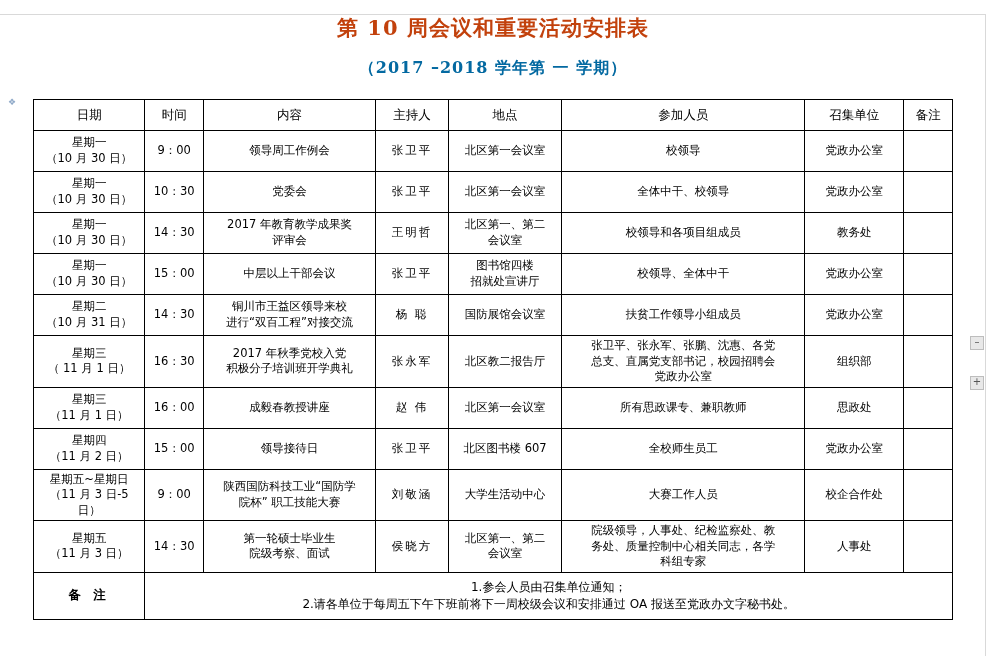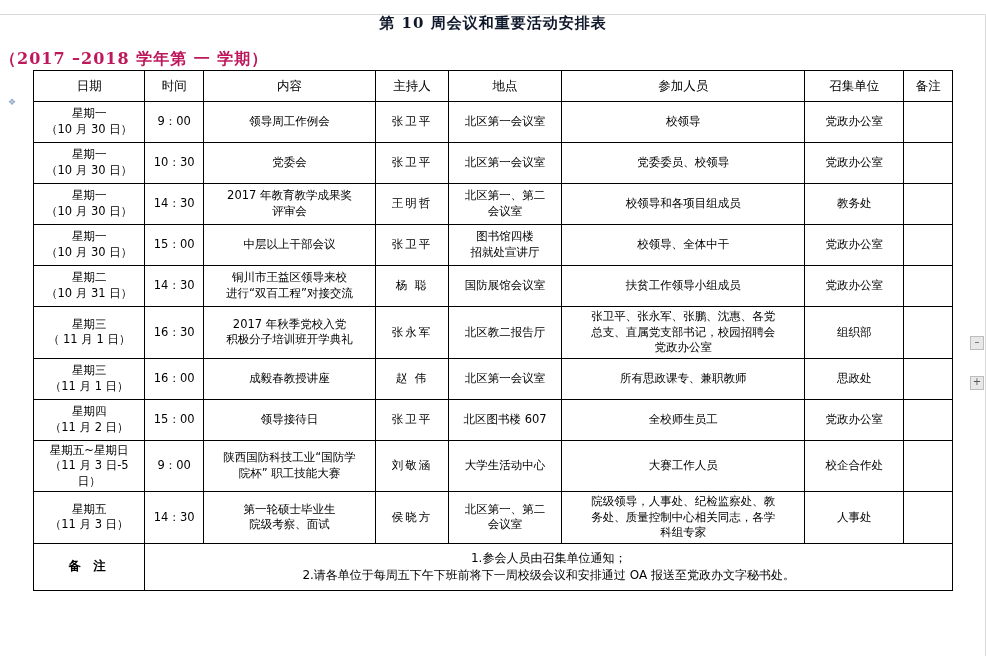--- a/index.html
+++ b/index.html
@@ -30,32 +30,33 @@
   .edge-line-right {
     position: absolute;
     right: 0; top: 0;
     width: 1px; height: 656px;
     background: #d9d9d9;
   }
   .title {
     text-align: center;
     font-family: "DejaVu Serif", "Liberation Serif", serif;
     font-weight: bold;
-    font-size: 15px;
+    font-size: 21px;
     letter-spacing: 1px;
     margin: 14px 0 0 0;
-    color: #0f172a;
+    color: #c2410c;
   }
   .subtitle {
+    text-align: center;
     font-family: "DejaVu Serif", "Liberation Serif", serif;
     font-weight: bold;
     font-size: 16px;
     letter-spacing: 1px;
-    margin: 16px 0 0 0;
-    color: #be185d;
+    margin: 16px 0 20px 0;
+    color: #0369a1;
   }
   table.sched {
     border-collapse: collapse;
     margin: 0 auto;
     width: 920px;
     table-layout: fixed;
     font-size: 11.5px;
     color: #000;
   }
   table.sched th, table.sched td {
@@ -173,21 +174,21 @@
 
       <tr>
         <td>
           <div>星期一</div>
           <div>（10 月 30 日）</div>
         </td>
         <td>10：30</td>
         <td>党委会</td>
         <td class="host-cell">张卫平</td>
         <td>北区第一会议室</td>
-        <td>党委委员、校领导</td>
+        <td>全体中干、校领导</td>
         <td>党政办公室</td>
         <td></td>
       </tr>
 
       <tr>
         <td>
           <div>星期一</div>
           <div>（10 月 30 日）</div>
         </td>
         <td>14：30</td>

